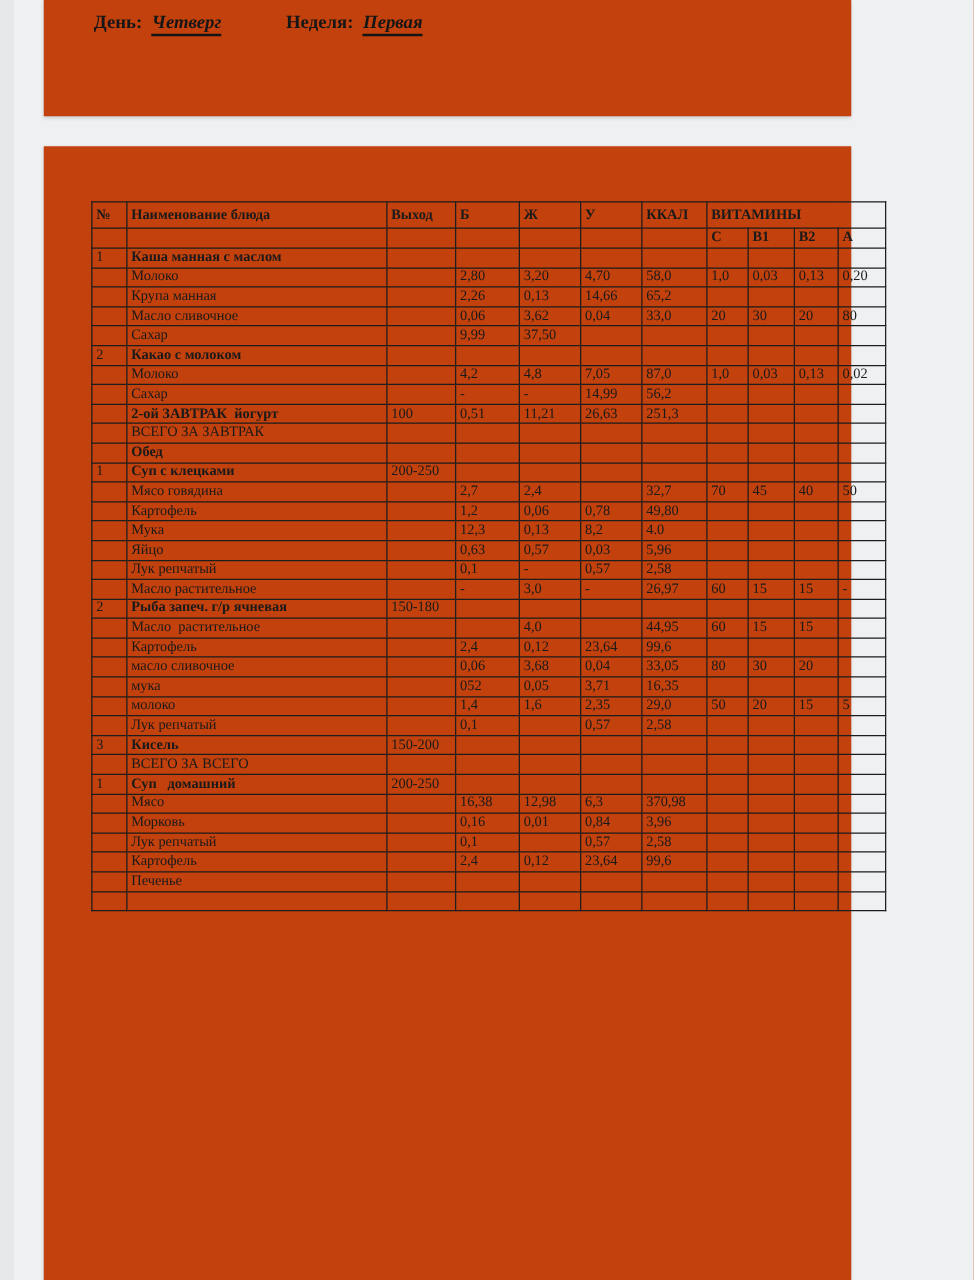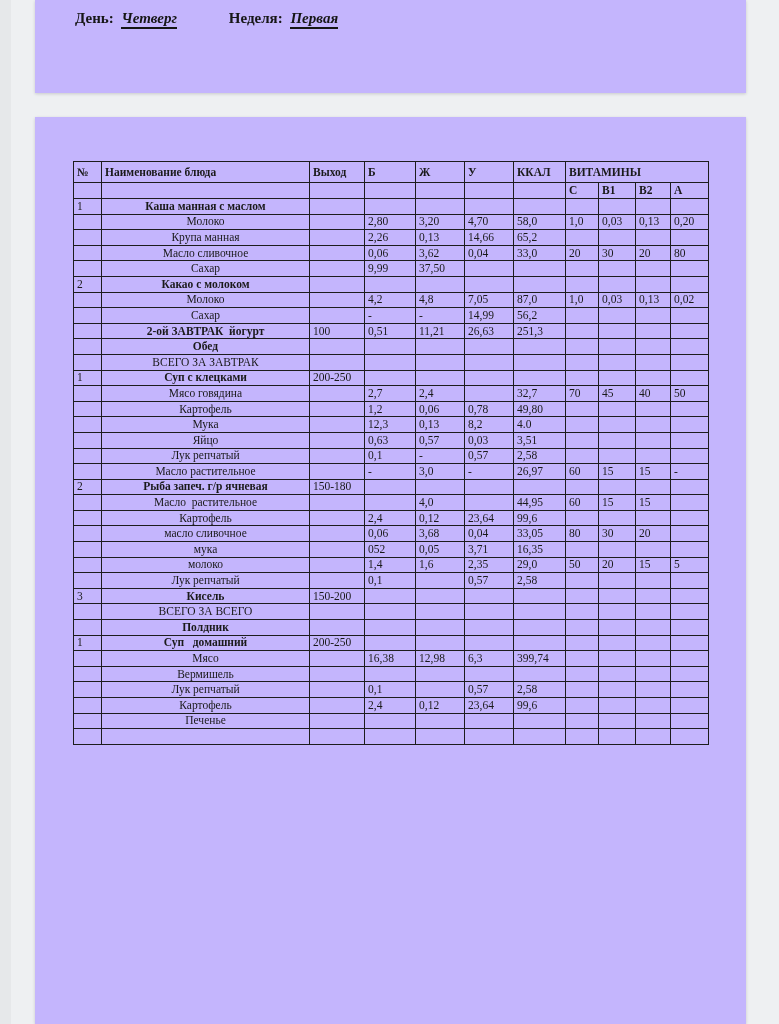--- a/index.html
+++ b/index.html
@@ -7,21 +7,21 @@
     width:779px;height:1024px;position:relative;overflow:hidden;
     background:#eef0f2;
     font-family:"Liberation Serif","DejaVu Serif",serif;
     color:#161616;
   }
   .edge-strip{
     position:absolute;left:0;top:0;width:11px;height:1024px;
     background:#e6e8ea;
   }
   .page{
-    position:absolute;left:35px;width:711px;background:#c4b5fd;
+    position:absolute;left:35px;width:646px;background:#c2410c;
     box-shadow:0 1px 3px rgba(0,0,0,0.16);
   }
   .page1{top:0;height:93px;}
   .page2{top:117px;height:907px;}
   .doc-header{
     position:absolute;left:40px;top:10px;
     font-size:15px;font-weight:bold;white-space:nowrap;
   }
   .doc-header .val{
     font-style:italic;
@@ -37,21 +37,21 @@
   }
   .menu-table th,.menu-table td{
     border:1px solid #1d1d1d;
     padding:0 3px;
     text-align:left;vertical-align:middle;
     overflow:hidden;white-space:nowrap;
   }
   .menu-table thead tr.h1 th{height:20px;font-weight:bold;}
   .menu-table thead tr.h2 th{height:15px;font-weight:bold;}
   .menu-table tbody td{height:14.6px;font-weight:normal;}
-  .menu-table td.c-name{white-space:pre;text-align:center;}
+  .menu-table td.c-name{white-space:pre;}
   .menu-table td.bold{font-weight:bold;}
 </style>
 </head>
 <body>
 
 <div class="edge-strip"></div>
 
 <div class="page page1">
   <div class="doc-header">
     <span>День:</span>
@@ -214,34 +214,34 @@
           <td>11,21</td>
           <td>26,63</td>
           <td>251,3</td>
           <td></td>
           <td></td>
           <td></td>
           <td></td>
         </tr>
         <tr>
           <td></td>
+          <td class="c-name">ВСЕГО ЗА ЗАВТРАК</td>
+          <td></td>
+          <td></td>
+          <td></td>
+          <td></td>
+          <td></td>
+          <td></td>
+          <td></td>
+          <td></td>
+          <td></td>
+        </tr>
+        <tr>
+          <td></td>
           <td class="c-name bold">Обед</td>
-          <td></td>
-          <td></td>
-          <td></td>
-          <td></td>
-          <td></td>
-          <td></td>
-          <td></td>
-          <td></td>
-          <td></td>
-        </tr>
-        <tr>
-          <td></td>
-          <td class="c-name">ВСЕГО ЗА ЗАВТРАК</td>
           <td></td>
           <td></td>
           <td></td>
           <td></td>
           <td></td>
           <td></td>
           <td></td>
           <td></td>
           <td></td>
         </tr>
@@ -297,21 +297,21 @@
           <td></td>
           <td></td>
         </tr>
         <tr>
           <td></td>
           <td class="c-name">Яйцо</td>
           <td></td>
           <td>0,63</td>
           <td>0,57</td>
           <td>0,03</td>
-          <td>3,51</td>
+          <td>5,96</td>
           <td></td>
           <td></td>
           <td></td>
           <td></td>
         </tr>
         <tr>
           <td></td>
           <td class="c-name">Лук репчатый</td>
           <td></td>
           <td>0,1</td>
@@ -447,66 +447,53 @@
           <td></td>
           <td></td>
           <td></td>
           <td></td>
           <td></td>
           <td></td>
           <td></td>
           <td></td>
         </tr>
         <tr>
-          <td></td>
-          <td class="c-name bold">Полдник</td>
-          <td></td>
-          <td></td>
-          <td></td>
-          <td></td>
-          <td></td>
-          <td></td>
-          <td></td>
-          <td></td>
-          <td></td>
-        </tr>
-        <tr>
           <td>1</td>
           <td class="c-name bold">Суп   домашний</td>
           <td>200-250</td>
           <td></td>
           <td></td>
           <td></td>
           <td></td>
           <td></td>
           <td></td>
           <td></td>
           <td></td>
         </tr>
         <tr>
           <td></td>
           <td class="c-name">Мясо</td>
           <td></td>
           <td>16,38</td>
           <td>12,98</td>
           <td>6,3</td>
-          <td>399,74</td>
-          <td></td>
-          <td></td>
-          <td></td>
-          <td></td>
-        </tr>
-        <tr>
-          <td></td>
-          <td class="c-name">Вермишель</td>
-          <td></td>
-          <td></td>
-          <td></td>
-          <td></td>
-          <td></td>
+          <td>370,98</td>
+          <td></td>
+          <td></td>
+          <td></td>
+          <td></td>
+        </tr>
+        <tr>
+          <td></td>
+          <td class="c-name">Морковь</td>
+          <td></td>
+          <td>0,16</td>
+          <td>0,01</td>
+          <td>0,84</td>
+          <td>3,96</td>
           <td></td>
           <td></td>
           <td></td>
           <td></td>
         </tr>
         <tr>
           <td></td>
           <td class="c-name">Лук репчатый</td>
           <td></td>
           <td>0,1</td>

